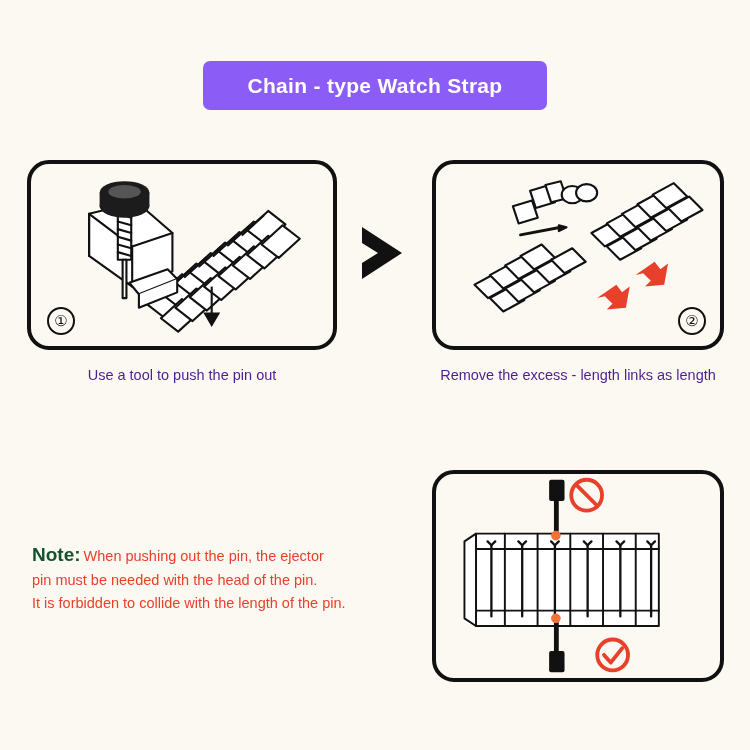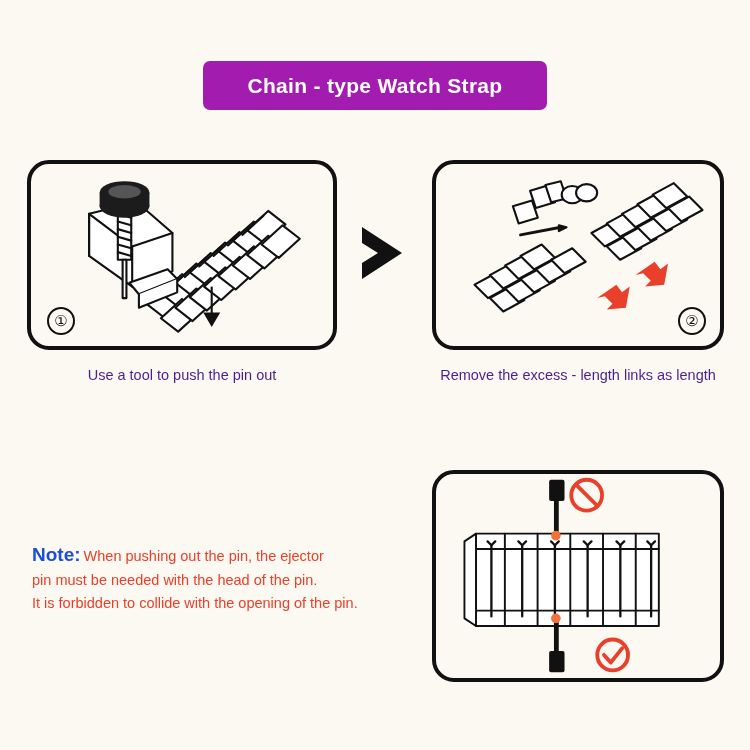--- a/index.html
+++ b/index.html
@@ -20,21 +20,21 @@
     height: 750px;
   }
 
   
   .title-banner {
     position: absolute;
     left: 203px;
     top: 61px;
     width: 344px;
     height: 49px;
-    background: #a21caf;
+    background: #8b5cf6;
     border-radius: 7px;
     display: flex;
     align-items: center;
     justify-content: center;
   }
   .title-banner .title-text {
     color: #ffffff;
     font-size: 21px;
     font-weight: bold;
     letter-spacing: 0.3px;
@@ -96,21 +96,21 @@
     left: 32px;
     top: 540px;
     width: 380px;
     color: #e8402a;
     font-size: 14.5px;
     line-height: 1.55;
   }
   .note .note-label {
     font-size: 19px;
     font-weight: bold;
-    color: #1d4ed8;
+    color: #14532d;
     margin-right: 3px;
   }
   .note .note-line { display: block; }
   .note .note-first-line { display: inline; }
 
   
   .panel svg { display: block; width: 100%; height: 100%; }
 </style>
 </head>
 <body>
@@ -231,21 +231,21 @@
         <path d="M166 140 L186 126 L192 134 L200 128 L196 150 L176 152 L182 146 L174 138 Z"></path>
       </g>
     </svg>
   </div>
   <div class="step-badge" id="badge-2">②</div>
   <div class="caption" id="caption-2">Remove the excess - length links as length</div>
 
   <div class="note">
     <span class="note-label">Note:</span><span class="note-first-line">When pushing out the pin, the ejector</span>
     <span class="note-line">pin must be needed with the head of the pin.</span>
-    <span class="note-line">It is forbidden to collide with the opening of the pin.</span>
+    <span class="note-line">It is forbidden to collide with the length of the pin.</span>
   </div>
 
   <div class="panel" id="panel-3">
     <svg viewBox="0 0 292 212" xmlns="http://www.w3.org/2000/svg">
       <g fill="#fff" stroke="#111111" stroke-width="2" stroke-linejoin="round" stroke-linecap="round">
 
         <path d="M40 62 L230 62 L230 158 L40 158 Z"></path>
         <path d="M40 78 L230 78"></path>
         <path d="M40 142 L230 142"></path>
 

